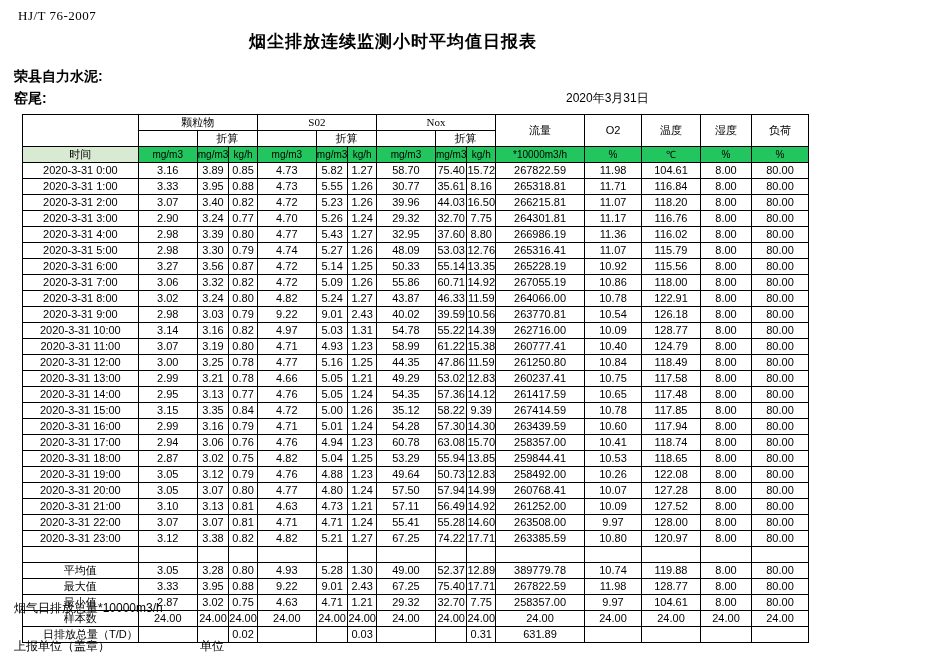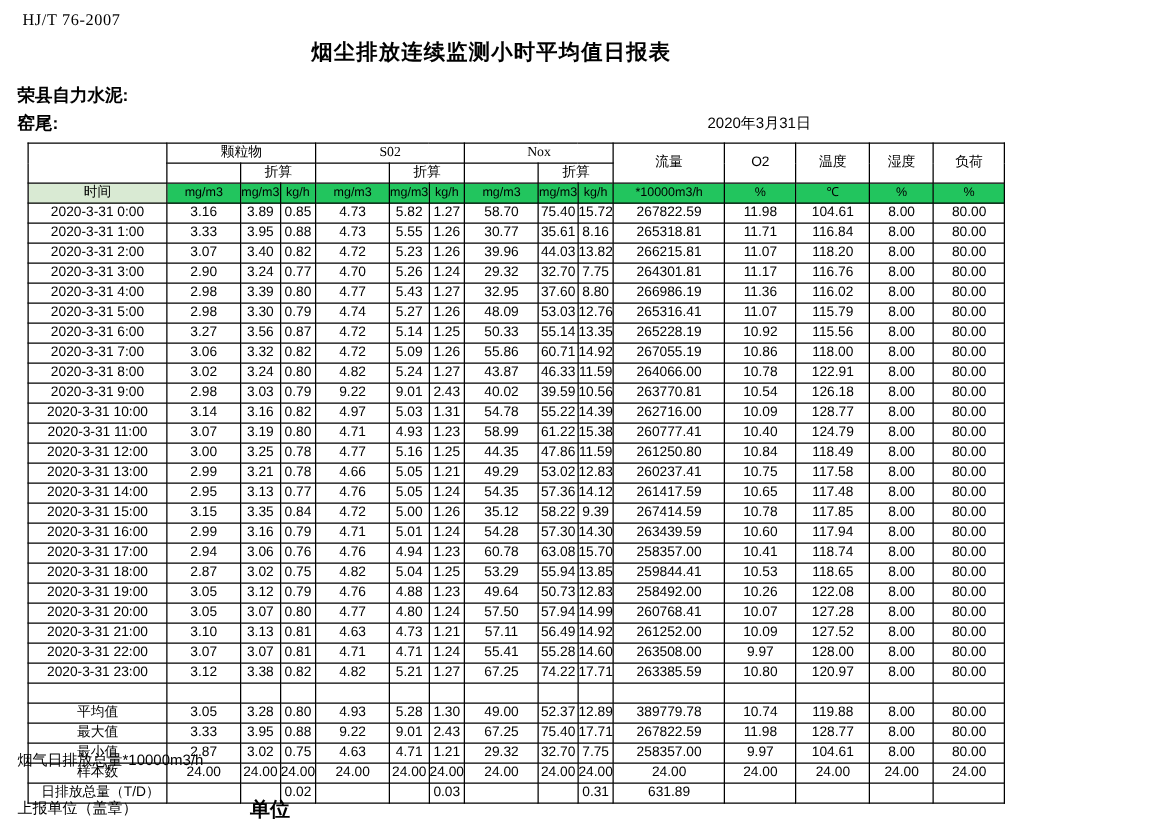--- a/index.html
+++ b/index.html
@@ -103,40 +103,39 @@
   .summary td { height: 15px; }
   .rowlabel { text-align: right; padding-right: 6px; }
   .total-row td {
     border: none;
     height: 18px;
     text-align: center;
     font-size: 11px;
   }
   .total-row td.lbl {
     text-align: left;
-    padding-left: 10px;
+    padding-left: 20px;
   }
   .footer1 {
     position: absolute;
     left: 14px;
     top: 600px;
     font-size: 12px;
   }
   .footer3 {
     position: absolute;
     left: 14px;
     top: 638px;
     font-size: 12px;
   }
   .footer3b {
     position: absolute;
     left: 200px;
     top: 638px;
-    font-size: 16px;
-    font-weight: bold;
+    font-size: 12px;
   }
 </style>
 </head>
 <body>
 
 <div class="page">
 
   <div class="std-code">HJ/T  76-2007</div>
   <div class="doc-title">烟尘排放连续监测小时平均值日报表</div>
   <div class="company">荣县自力水泥:</div>
@@ -220,21 +219,21 @@
         <tr class="data-row">
           <td>2020-3-31 2:00</td>
           <td>3.07</td>
           <td>3.40</td>
           <td>0.82</td>
           <td>4.72</td>
           <td>5.23</td>
           <td>1.26</td>
           <td>39.96</td>
           <td>44.03</td>
-          <td>13.82</td>
+          <td>16.50</td>
           <td>266215.81</td>
           <td>11.07</td>
           <td>118.20</td>
           <td>8.00</td>
           <td>80.00</td>
         </tr>
         <tr class="data-row">
           <td>2020-3-31 3:00</td>
           <td>2.90</td>
           <td>3.24</td>

